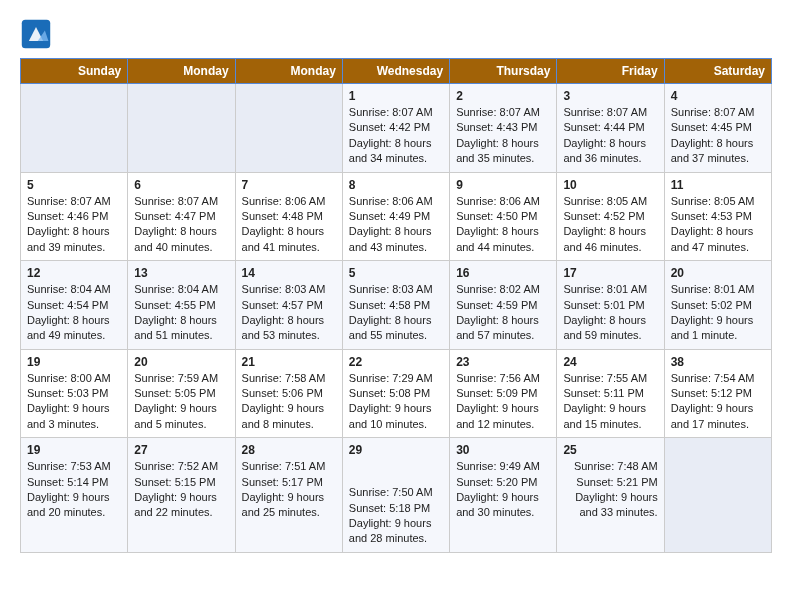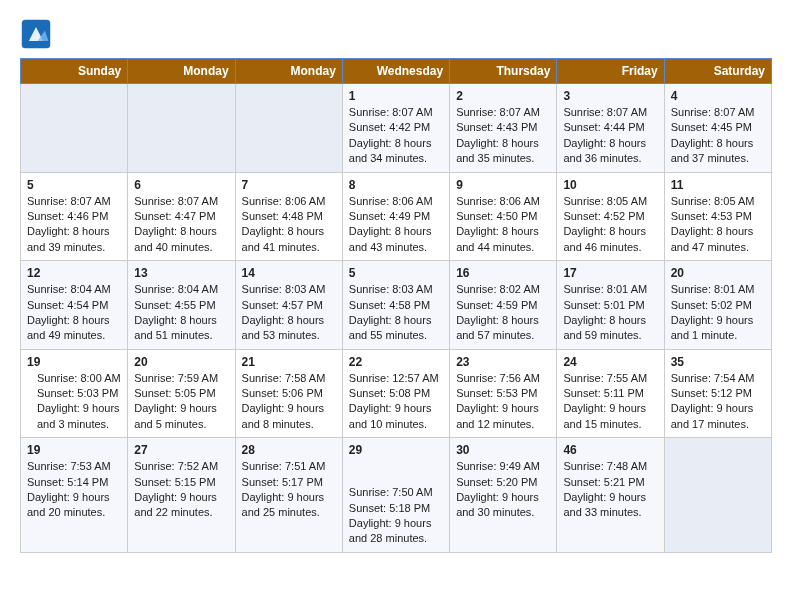--- a/index.html
+++ b/index.html
@@ -268,62 +268,62 @@
             <span class="day-num">20</span>
             <div class="day-info" style="white-space: pre-line;">Sunrise: 8:01 AM
 Sunset: 5:02 PM
 Daylight: 9 hours
 and 1 minute.</div>
           </td>
         </tr>
         <tr>
           <td>
             <span class="day-num">19</span>
-            <div class="day-info" style="white-space: pre-line; margin-left: 10px;">Sunrise: 8:00 AM
+            <div class="day-info" style="white-space: pre-line;">Sunrise: 8:00 AM
 Sunset: 5:03 PM
 Daylight: 9 hours
 and 3 minutes.</div>
           </td>
           <td>
             <span class="day-num">20</span>
             <div class="day-info" style="white-space: pre-line;">Sunrise: 7:59 AM
 Sunset: 5:05 PM
 Daylight: 9 hours
 and 5 minutes.</div>
           </td>
           <td>
             <span class="day-num">21</span>
             <div class="day-info" style="white-space: pre-line;">Sunrise: 7:58 AM
 Sunset: 5:06 PM
 Daylight: 9 hours
 and 8 minutes.</div>
           </td>
           <td>
             <span class="day-num">22</span>
-            <div class="day-info" style="white-space: pre-line;">Sunrise: 12:57 AM
+            <div class="day-info" style="white-space: pre-line;">Sunrise: 7:29 AM
 Sunset: 5:08 PM
 Daylight: 9 hours
 and 10 minutes.</div>
           </td>
           <td>
             <span class="day-num">23</span>
             <div class="day-info" style="white-space: pre-line;">Sunrise: 7:56 AM
-Sunset: 5:53 PM
+Sunset: 5:09 PM
 Daylight: 9 hours
 and 12 minutes.</div>
           </td>
           <td>
             <span class="day-num">24</span>
             <div class="day-info" style="white-space: pre-line;">Sunrise: 7:55 AM
 Sunset: 5:11 PM
 Daylight: 9 hours
 and 15 minutes.</div>
           </td>
           <td>
-            <span class="day-num">35</span>
+            <span class="day-num">38</span>
             <div class="day-info" style="white-space: pre-line;">Sunrise: 7:54 AM
 Sunset: 5:12 PM
 Daylight: 9 hours
 and 17 minutes.</div>
           </td>
         </tr>
         <tr>
           <td>
             <span class="day-num">19</span>
             <div class="day-info" style="white-space: pre-line;">Sunrise: 7:53 AM
@@ -353,22 +353,22 @@
 and 28 minutes.</div>
           </td>
           <td>
             <span class="day-num">30</span>
             <div class="day-info" style="white-space: pre-line;">Sunrise: 9:49 AM
 Sunset: 5:20 PM
 Daylight: 9 hours
 and 30 minutes.</div>
           </td>
           <td>
-            <span class="day-num">46</span>
-            <div class="day-info" style="white-space: pre-line;">Sunrise: 7:48 AM
+            <span class="day-num">25</span>
+            <div class="day-info" style="white-space: pre-line; text-align: right;">Sunrise: 7:48 AM
 Sunset: 5:21 PM
 Daylight: 9 hours
 and 33 minutes.</div>
           </td>
           <td class="empty-cell"></td>
         </tr>
       </tbody>
   </table>
 </div>
 

